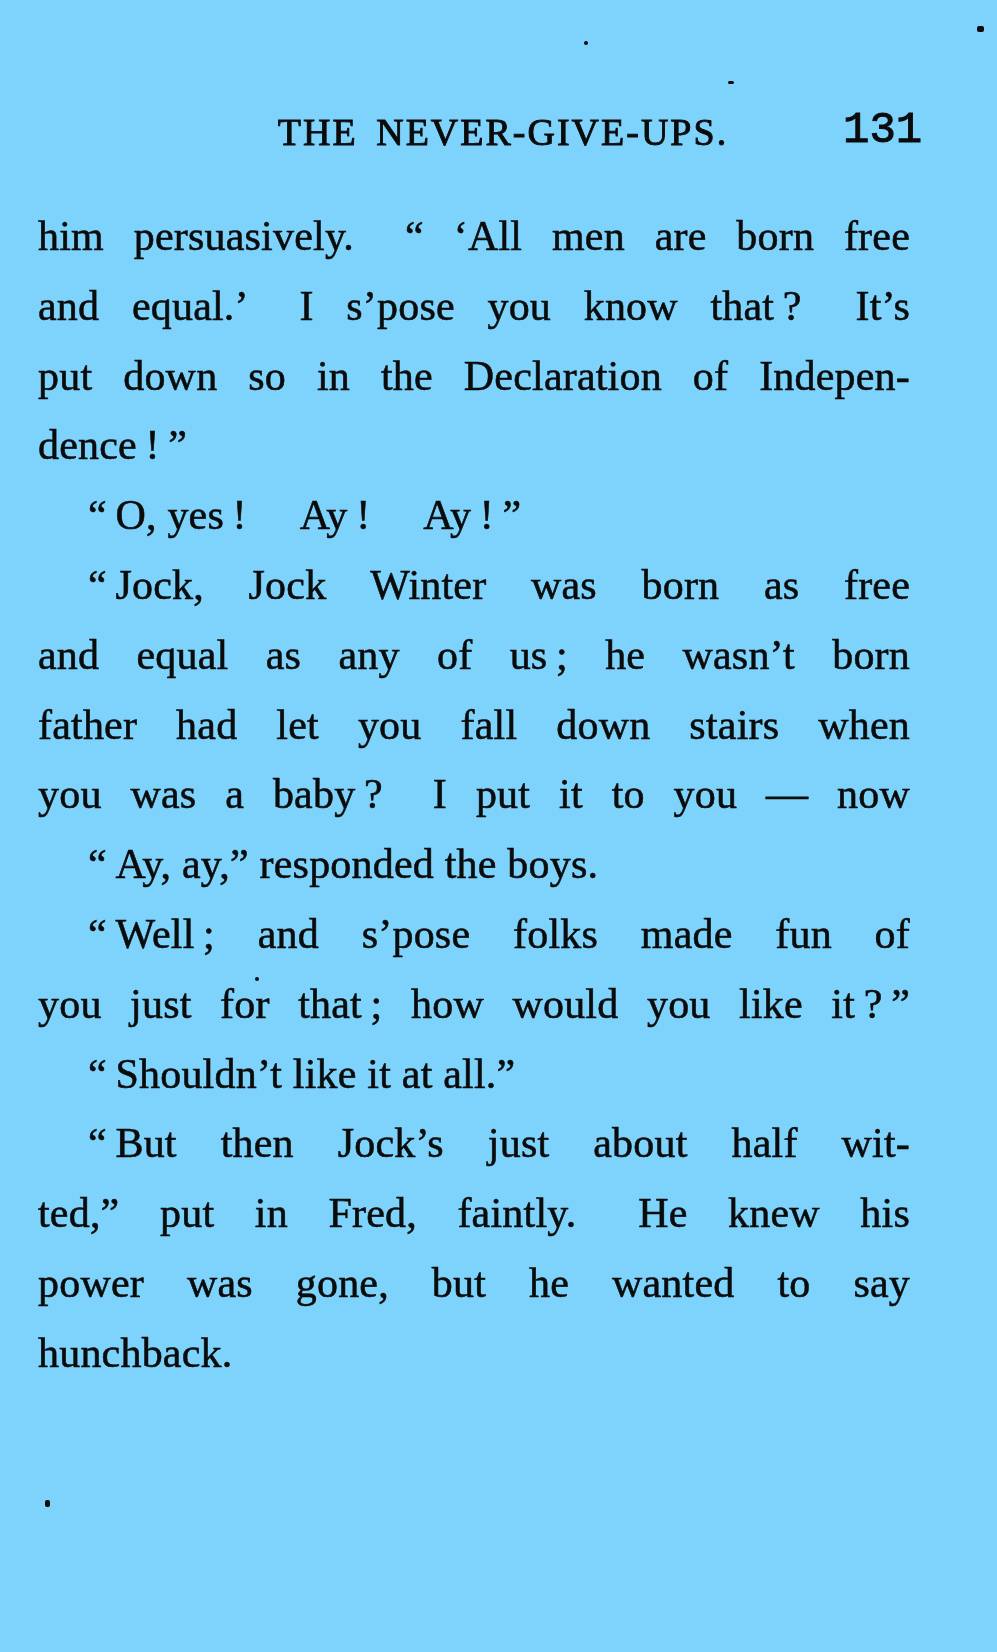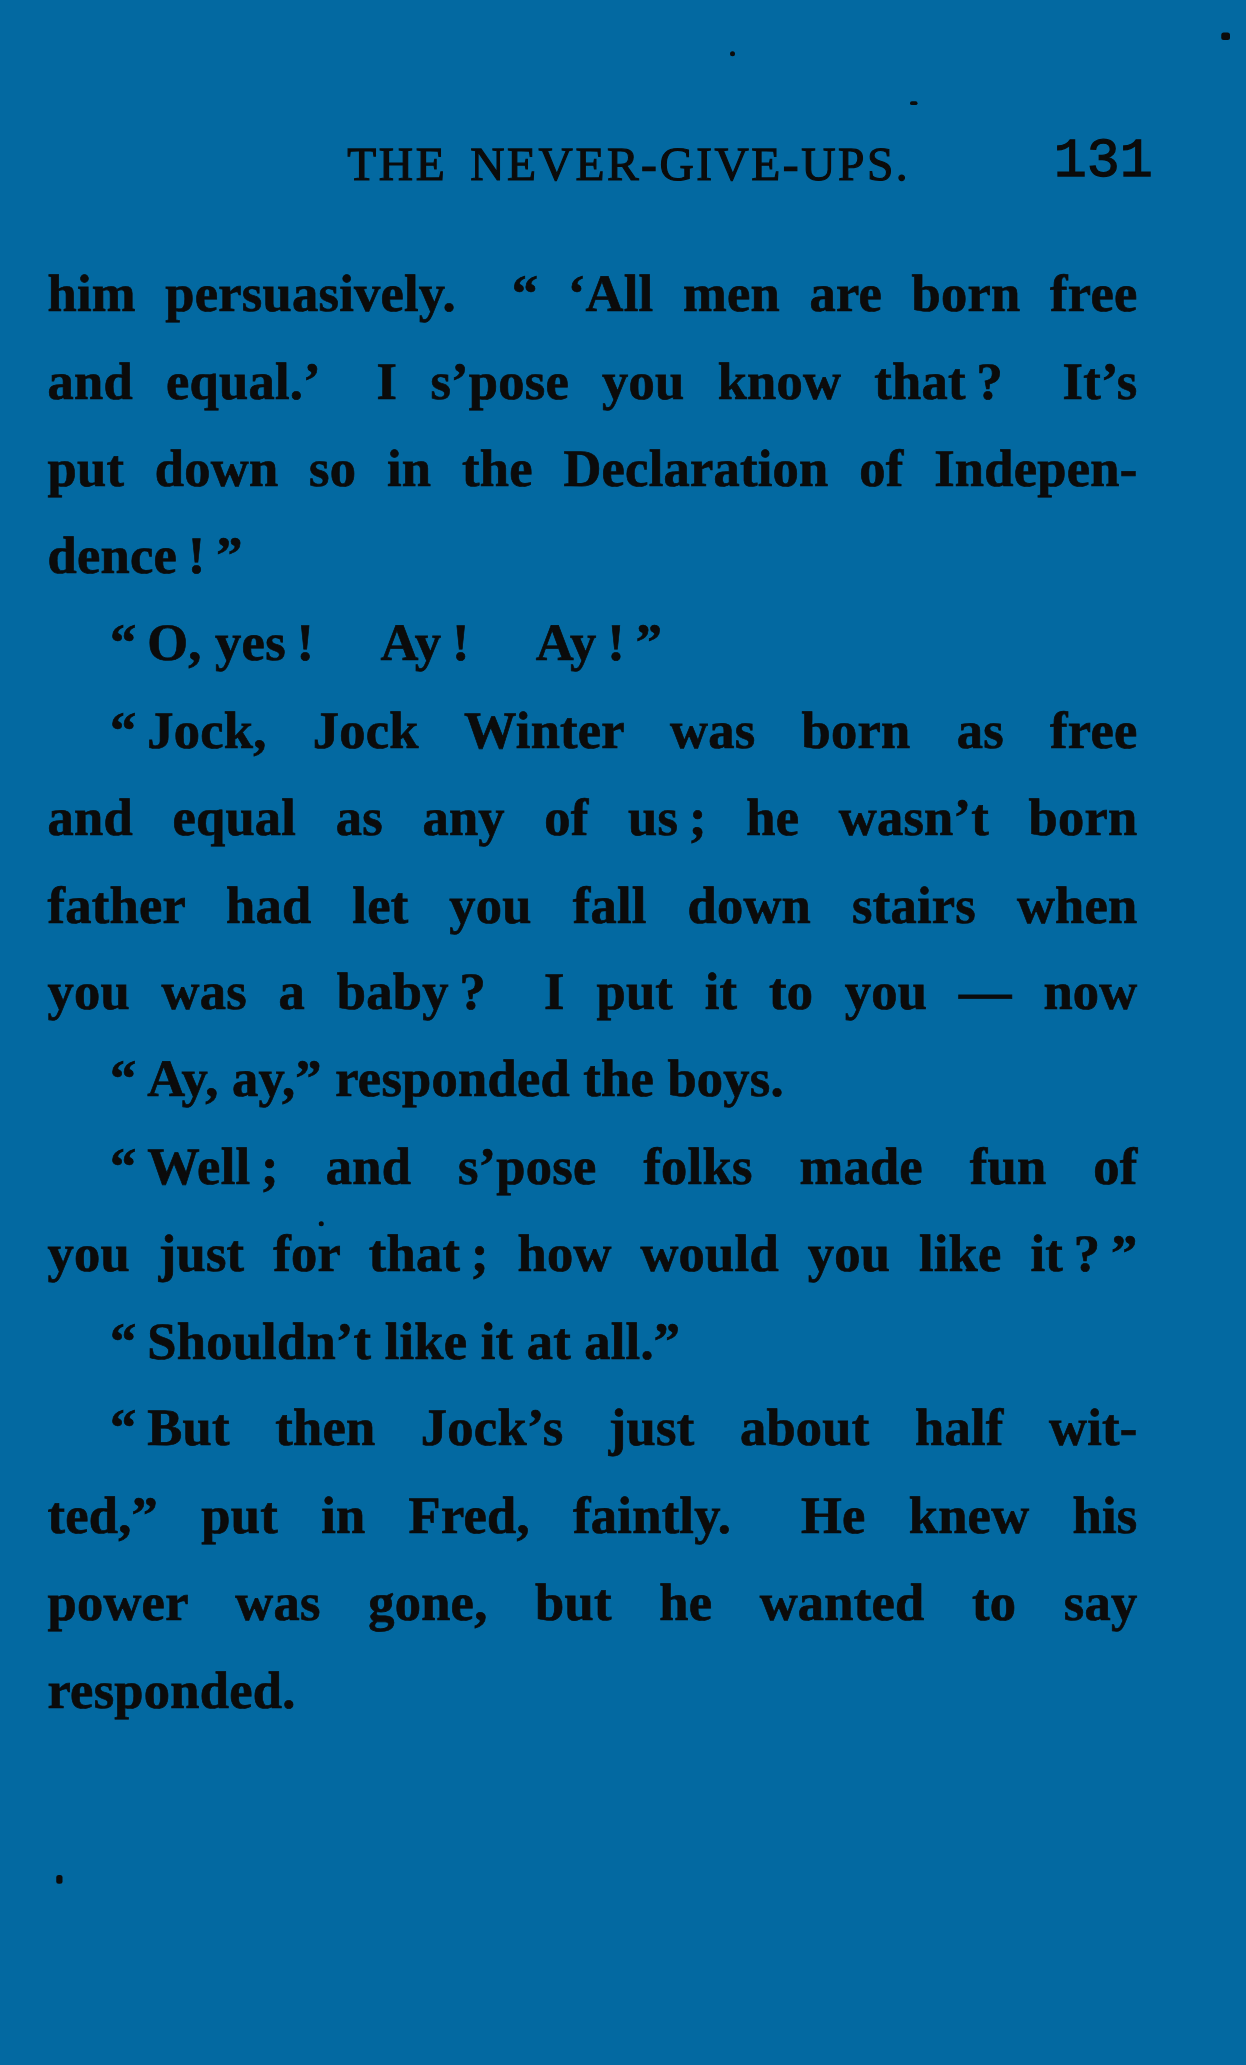--- a/index.html
+++ b/index.html
@@ -4,21 +4,21 @@
 <style>
   html, body {
     margin: 0;
     padding: 0;
     background: #ffffff;
   }
   #page {
     position: relative;
     width: 997px;
     height: 1652px;
-    background: #0369a1;
+    background: #7dd3fc;
     color: #0b0b0b;
     font-family: "Liberation Serif", "DejaVu Serif", serif;
     overflow: hidden;
   }
   
   #running-title {
     position: absolute;
     top: 113px;
     left: 503px;
     transform: translateX(-50%);
@@ -46,21 +46,20 @@
     width: 872px;
   }
   .line {
     font-size: 42px;
     line-height: 69.8px;
     letter-spacing: 0.2px;
     text-align: justify;
     text-align-last: justify;
     -webkit-text-stroke: 0.55px #0b0b0b;
     white-space: normal;
-    font-weight: bold;
   }
   .line.left {
     text-align: center;
     text-align-last: left;
   }
   .line.indent {
     text-indent: 50px;
   }
   
   .speck {
@@ -93,21 +92,21 @@
       <div class="line">and equal as any of us ; he wasn’t born</div>
       <div class="line">father had let you fall down stairs when</div>
       <div class="line">you was a baby ?  I put it to you — now</div>
       <div class="line indent left">“ Ay, ay,” responded the boys.</div>
       <div class="line indent">“ Well ; and s’pose folks made fun of</div>
       <div class="line">you just for that ; how would you like it ? ”</div>
       <div class="line indent left">“ Shouldn’t like it at all.”</div>
       <div class="line indent">“ But then Jock’s just about half wit-</div>
       <div class="line">ted,” put in Fred, faintly.  He knew his</div>
       <div class="line">power was gone, but he wanted to say</div>
-      <div class="line left">responded.</div>
+      <div class="line left">hunchback.</div>
     </div>
 
   <div class="speck" id="speck-1"></div>
   <div class="speck" id="speck-2"></div>
   <div class="speck" id="speck-3"></div>
   <div class="speck" id="speck-4"></div>
   <div class="speck" id="speck-5"></div>
 
 </div>
 

